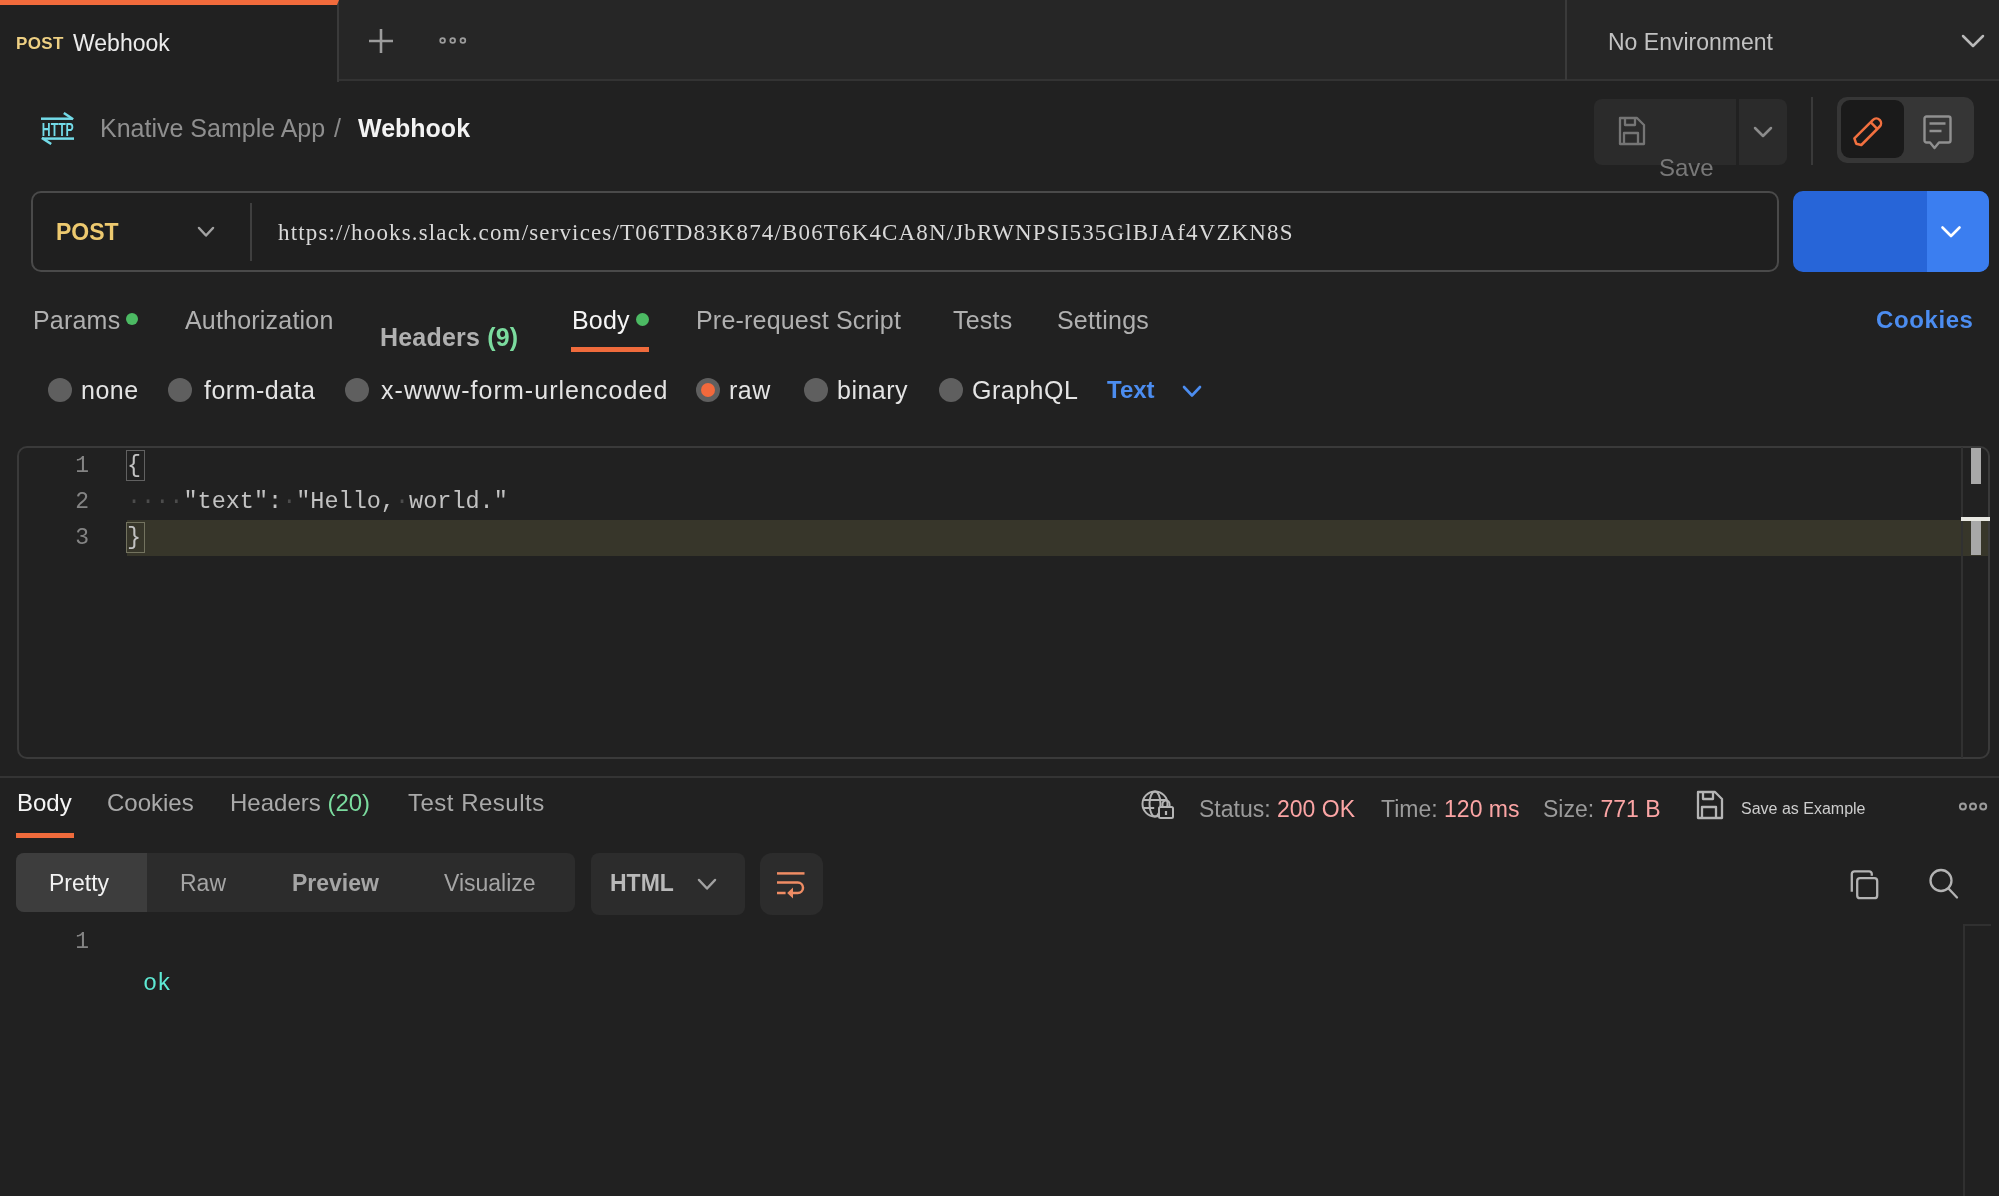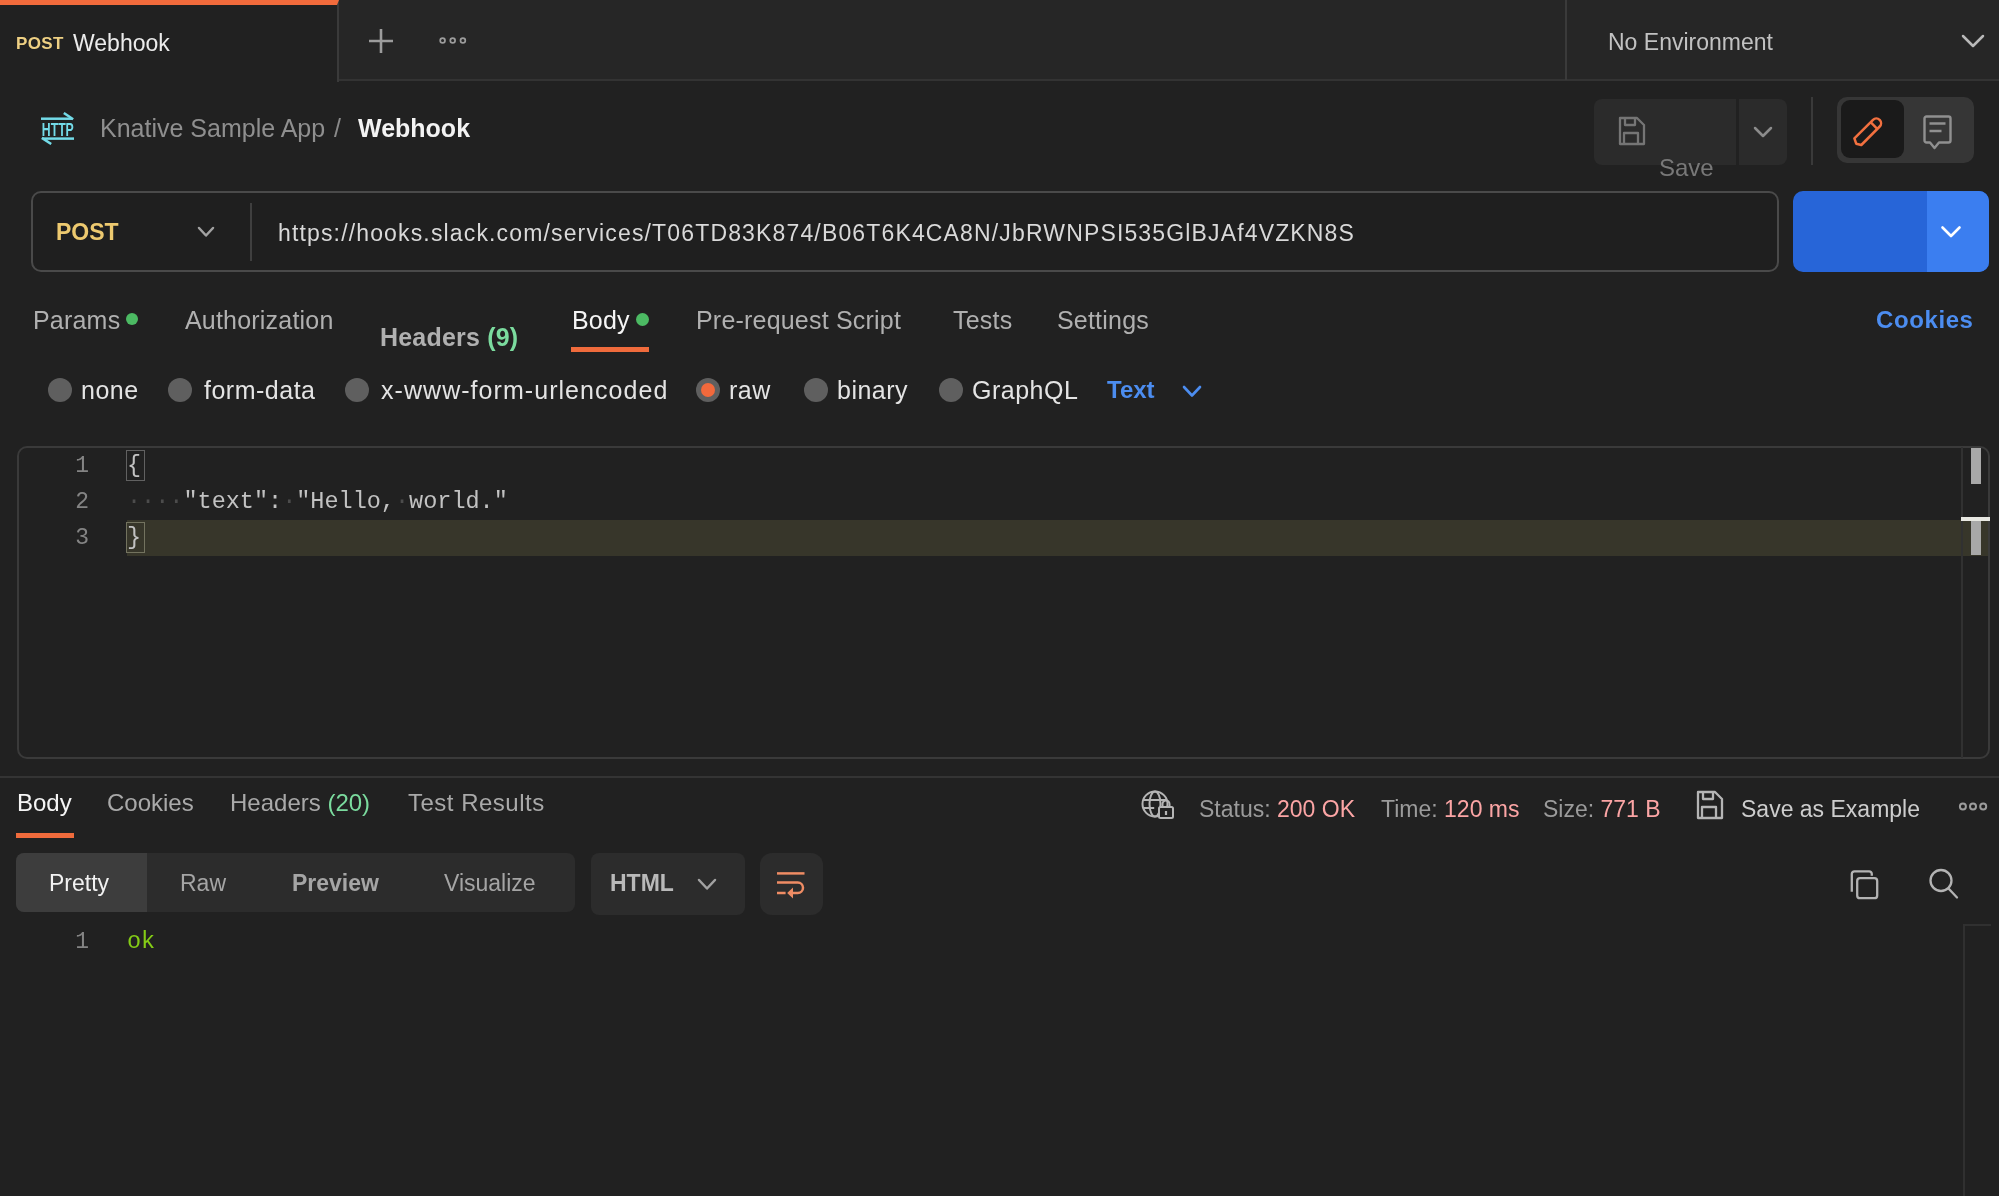--- a/index.html
+++ b/index.html
@@ -96,21 +96,21 @@
     <path d="M1.5 3.5 a2 2 0 0 1 2 -2 h22 a2 2 0 0 1 2 2 v22 a2 2 0 0 1 -2 2 h-9.5 l-4.5 5.5 l-4.5 -5.5 h-3.5 a2 2 0 0 1 -2 -2 z" fill="none" stroke="#909090" stroke-width="2.4" stroke-linejoin="round"></path>
     <path d="M6.5 8.5 h16 M6.5 16 h12" stroke="#909090" stroke-width="2.4"></path>
   </svg>
 
   <div class="abs" id="urlbar"></div>
   <div class="abs" style="left:56px; top:213px; z-index:2; font-size:23px; font-weight:bold; color:#edc96f; line-height:38px;">POST</div>
   <svg class="abs" style="left:197px; top:226px; z-index:2;" width="18" height="12" viewBox="0 0 18 12">
     <path class="chev" d="M2 2 L9 9.5 L16 2"></path>
   </svg>
   <div class="abs" style="left:250px; top:203px; width:2px; height:58px; background:#3f3f3f; z-index:2;"></div>
-  <div class="abs" style="left:278px; top:214px; z-index:2; font-size:23px; color:#d9d9d9; line-height:38px; letter-spacing:1.15px;">https://hooks.slack.com/services/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</div>
+  <div class="abs" style="left:278px; top:214px; z-index:2; font-size:23px; color:#d9d9d9; line-height:38px; letter-spacing:1.15px;font-family:Liberation Serif, serif;">https://hooks.slack.com/services/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</div>
   <div class="abs" id="send">
     <div id="sendCaret"></div>
     <svg class="abs" style="left:147px; top:34px;" width="22" height="14" viewBox="0 0 22 14">
       <path d="M2.5 2.5 L11 11 L19.5 2.5" stroke="#fff" stroke-width="2.6" fill="none" stroke-linecap="round" stroke-linejoin="round"></path>
     </svg>
   </div>
 
   <div class="abs rtab" style="left:33px; top:301px; line-height:38px;text-align:right;">Params</div>
   <div class="abs" style="left:126px; top:313px; width:12px; height:12px; border-radius:50%; background:#4cba63;"></div>
   <div class="abs rtab" style="left:185px; top:301px; line-height:38px;">Authorization</div>
@@ -172,21 +172,21 @@
     <rect x="18" y="17" width="14" height="11" rx="1.5" fill="#212121" stroke="#b5b5b5" stroke-width="2"></rect>
     <path d="M21.5 17 v-3 a3.5 3.5 0 0 1 7 0 v3" fill="none" stroke="#b5b5b5" stroke-width="2"></path>
     <rect x="23.9" y="21" width="2.2" height="4" fill="#b5b5b5"></rect>
   </svg>
   <div class="abs meta" style="left:1199px;">Status: <span class="grn">200 OK</span></div>
   <div class="abs meta" style="left:1381px;">Time: <span class="grn">120 ms</span></div>
   <div class="abs meta" style="left:1543px;">Size: <span class="grn">771 B</span></div>
   <svg class="abs" style="left:1694px; top:790px;" width="30" height="30" viewBox="0 0 30 30">
     <path d="M4 2 h17 l7 7 v19 h-24 z M9 2 v7 h10 v-7 M8 28 v-11 h14 v11" fill="none" stroke="#b5b5b5" stroke-width="2.3" stroke-linejoin="round"></path>
   </svg>
-  <div class="abs" style="left:1741px; top:790px; font-size:23px; color:#cdcdcd; line-height:38px;">Save as Example</div>
+  <div class="abs" style="left:1741px; top:790px; font-size:16px; color:#cdcdcd; line-height:38px;">Save as Example</div>
   <svg class="abs" style="left:1958px; top:799px;" width="31" height="15" viewBox="0 0 31 15">
     <g fill="none" stroke="#9c9c9c" stroke-width="2">
       <circle cx="4.9" cy="7.5" r="3"></circle>
       <circle cx="15" cy="7.5" r="3"></circle>
       <circle cx="25.2" cy="7.5" r="3"></circle>
     </g>
   </svg>
 
   <div class="abs" style="left:16px; top:853px; width:559px; height:59px; background:#2c2c2c; border-radius:8px;"></div>
   <div class="abs" style="left:16px; top:853px; width:131px; height:59px; background:#3d3d3d; border-radius:8px 0 0 8px;"></div>
@@ -215,15 +215,15 @@
     </g>
   </svg>
   <svg class="abs" style="left:1928px; top:868px;" width="31" height="32" viewBox="0 0 31 32">
     <g fill="none" stroke="#b3b3b3" stroke-width="2.3" stroke-linecap="round">
       <circle cx="13" cy="12.5" r="10.5"></circle>
       <path d="M21 21 L29 29.5"></path>
     </g>
   </svg>
 
   <div class="abs lnum" style="top:924px;">1</div>
-  <div class="abs mono cline" style="top:924px; color:#84cc16;">ok</div>
+  <div class="abs mono cline" style="top:966px; color:#5eead4;margin-left:16px;">ok</div>
   <div class="abs" style="left:1963px; top:924px; width:2px; height:272px; background:#303030;"></div>
   <div class="abs" style="left:1963px; top:924px; width:28px; height:2px; background:#303030;"></div>
 
 </body></html>

